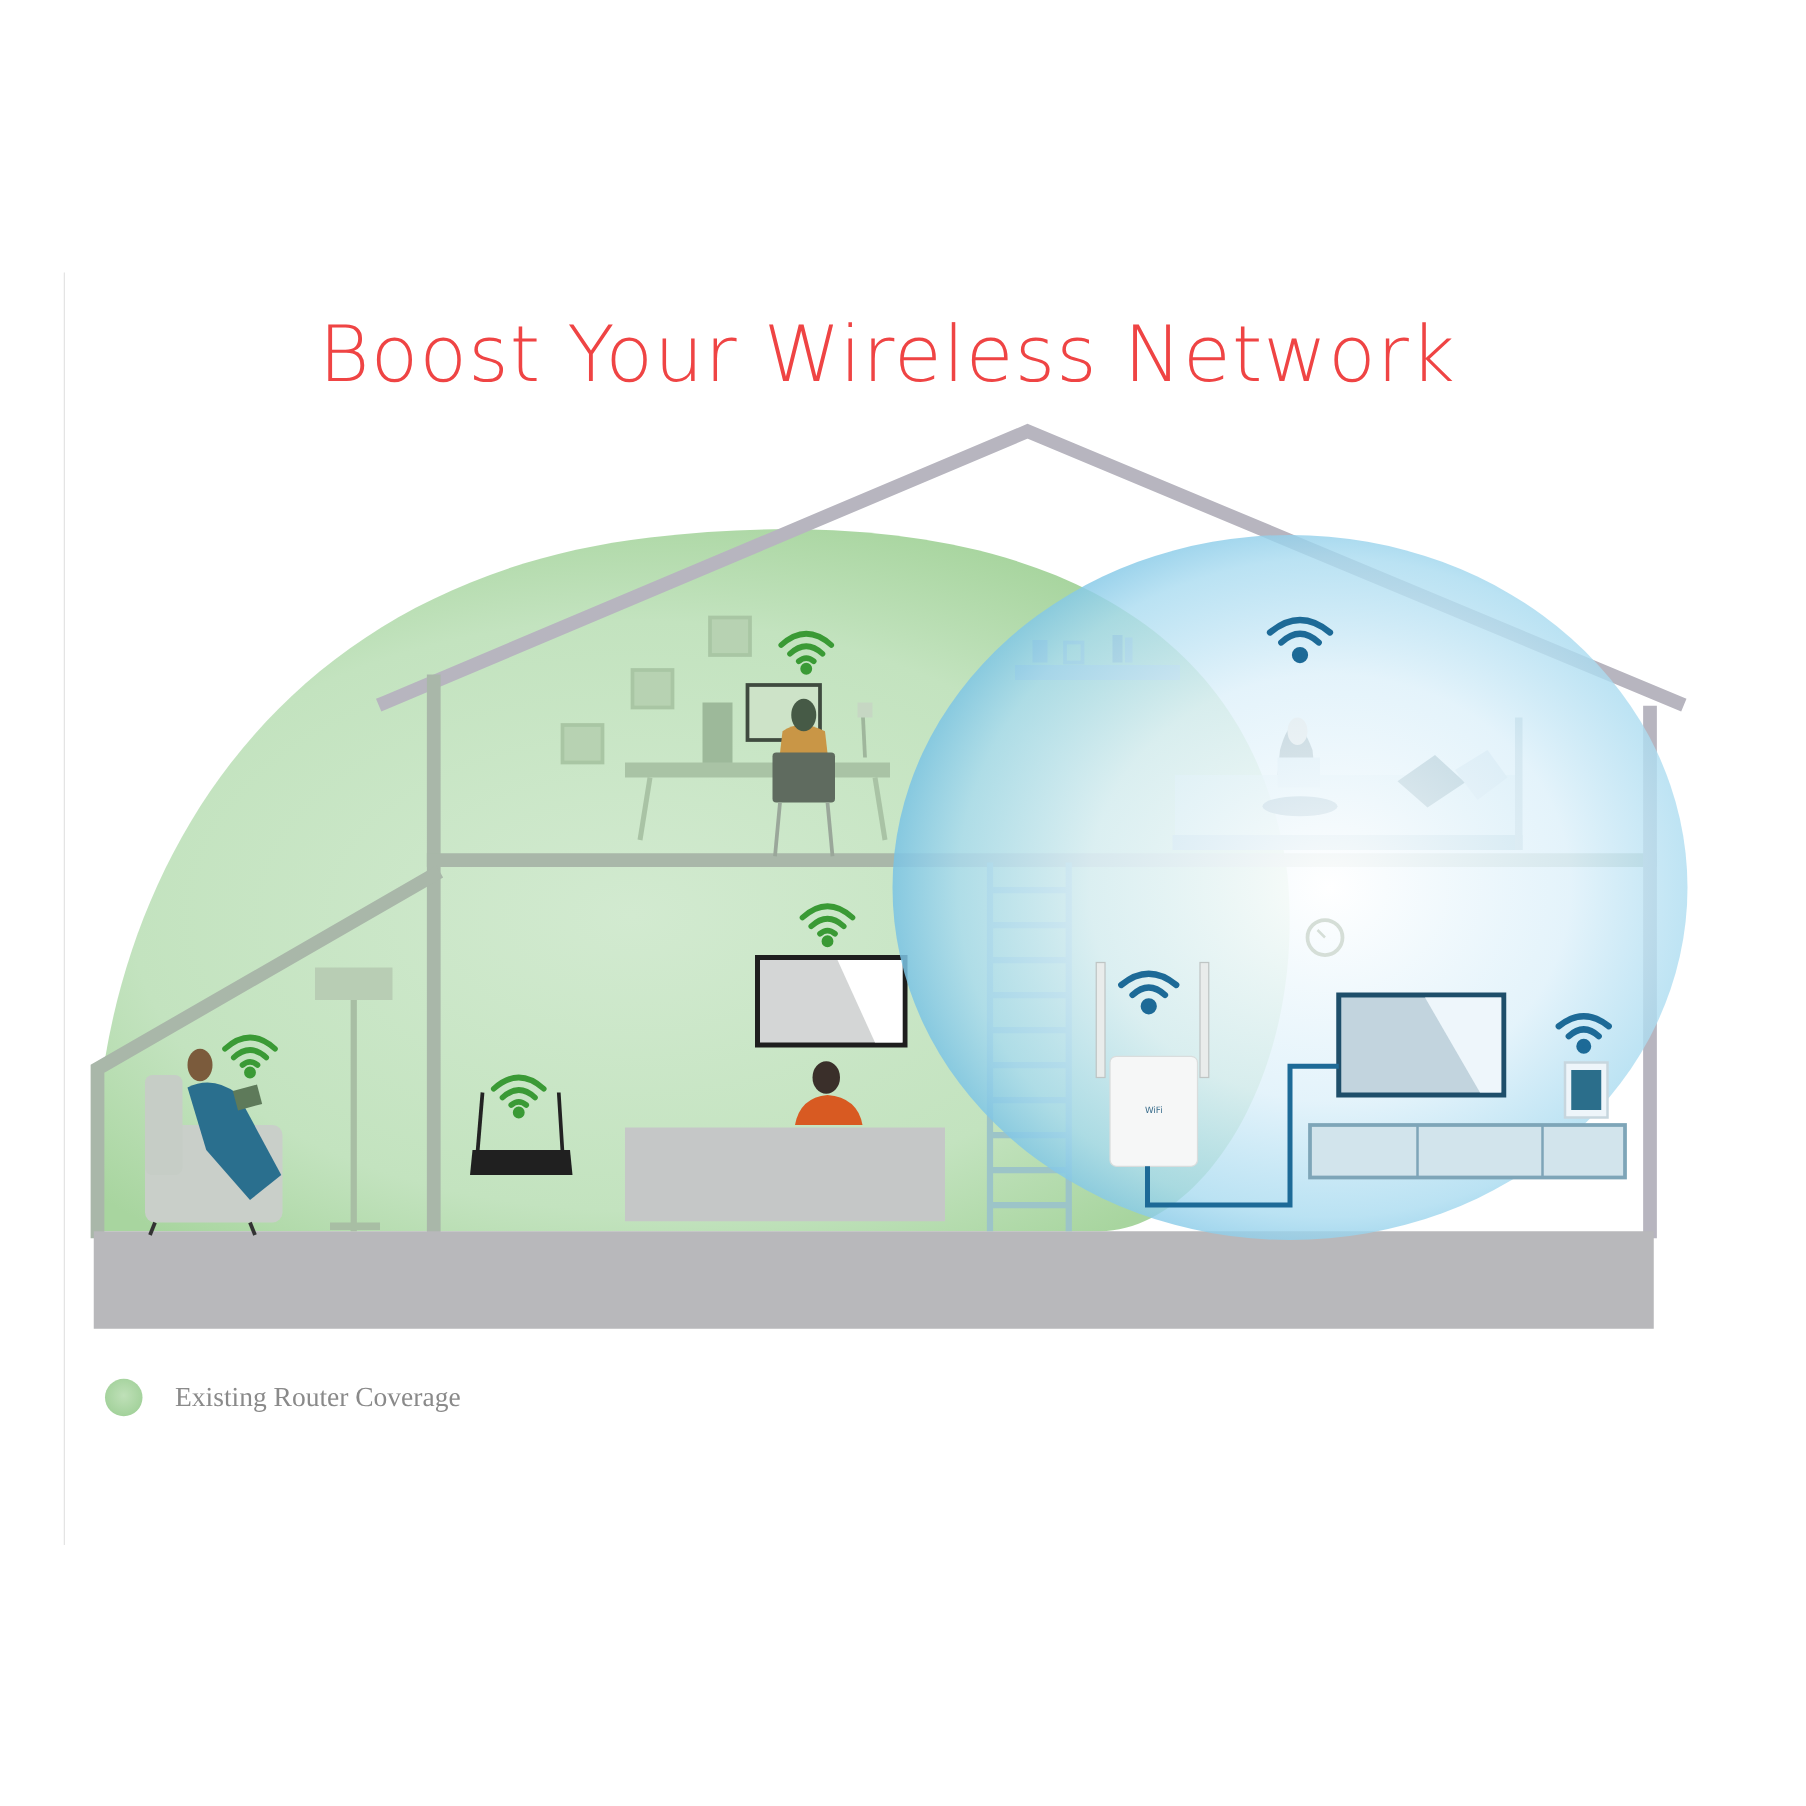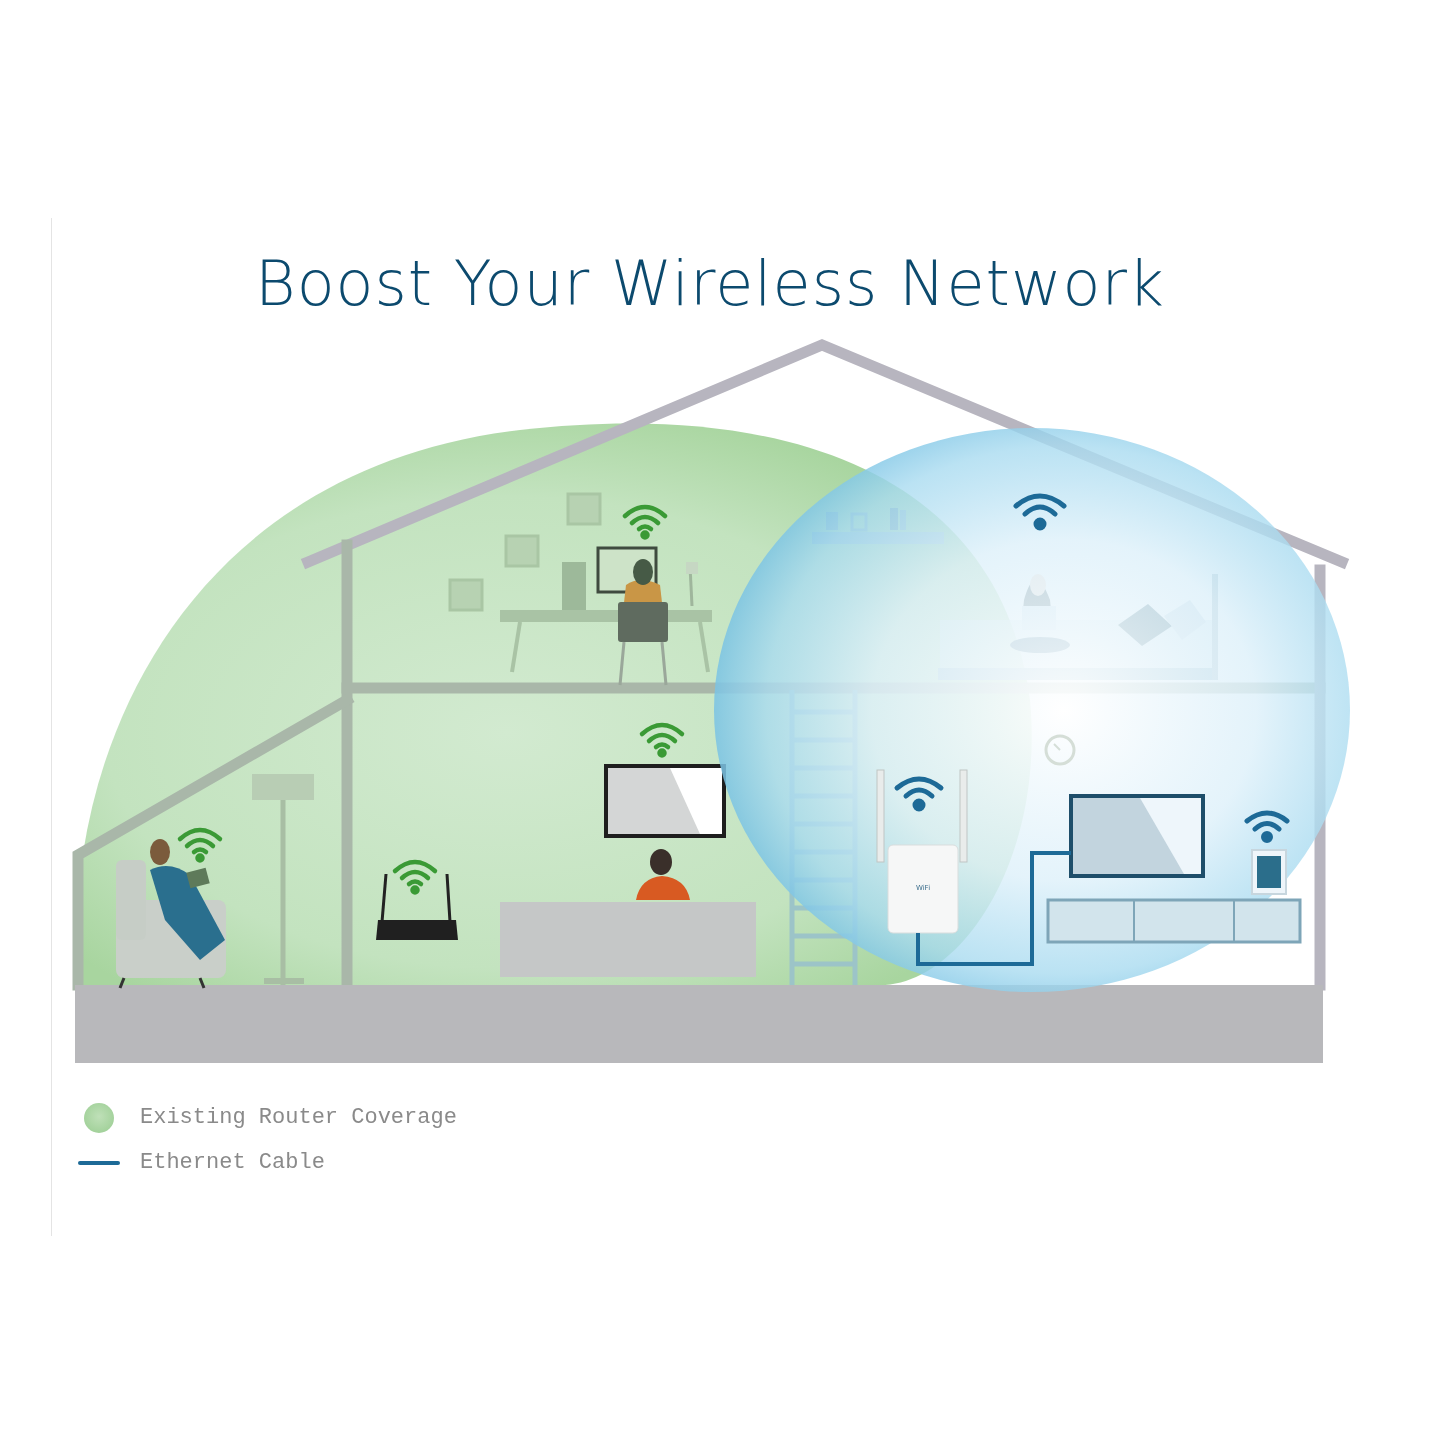--- a/index.html
+++ b/index.html
@@ -1,27 +1,27 @@
 <!DOCTYPE html>
 <html><head>
 <meta charset="utf-8">
 <style>
   html, body { margin: 0; padding: 0; background: #ffffff; }
   body { width: 1445px; height: 1445px; position: relative; overflow: hidden; font-family: "DejaVu Sans", sans-serif; }
   .left-rule { position: absolute; left: 51px; top: 218px; width: 1px; height: 1018px; background: #e4e4e4; }
-  .title { position: absolute; left: 0; width: 1420px; top: 246px; text-align: center; font-family: "DejaVu Sans", sans-serif; font-weight: 300; font-size: 62px; letter-spacing: 1px; color: #0c4a6e; line-height: 76px; }
+  .title { position: absolute; left: 0; width: 1420px; top: 246px; text-align: center; font-family: "DejaVu Sans", sans-serif; font-weight: 300; font-size: 62px; letter-spacing: 1px; color: #ef4444; line-height: 76px; }
   svg.scene { position: absolute; left: 0; top: 0; }
   .legend { position: absolute; left: 78px; top: 1095px; }
   .legend-item { display: flex; align-items: center; height: 45px; }
   .legend-swatch { width: 42px; display: flex; justify-content: center; align-items: center; margin-right: 20px; }
   .dot { width: 30px; height: 30px; border-radius: 50%; }
   .dot.green { background: radial-gradient(circle at 50% 45%, #bfe0b8 0%, #98cc90 100%); }
   .dot.blue { background: radial-gradient(circle at 50% 50%, #ffffff 0%, #d6eef9 45%, #a4d6ef 100%); }
   .line { width: 44px; height: 4px; background: #1d6a97; border-radius: 2px; }
-  .legend-label { font-family: Liberation Mono, monospace; font-weight: 300; font-size: 22px; color: #8a8a8a; }
+  .legend-label { font-family: Liberation Serif, serif; font-weight: 300; font-size: 22px; color: #8a8a8a; }
 </style>
 </head>
 <body>
 
 <div class="left-rule"></div>
 
 <div class="title">Boost Your Wireless Network</div>
 
 <svg class="scene" width="1445" height="1445" viewBox="0 0 1445 1445">
   <defs>
@@ -196,19 +196,13 @@
   </g>
 </svg>
 
 <div class="legend">
   <div class="legend-item">
     <div class="legend-swatch">
         <div class="dot green"></div>
       </div>
     <span class="legend-label">Existing Router Coverage</span>
   </div>
-  <div class="legend-item">
-    <div class="legend-swatch">
-        <div class="line"></div>
-      </div>
-    <span class="legend-label">Ethernet Cable</span>
-  </div>
 </div>
 
 </body></html>

